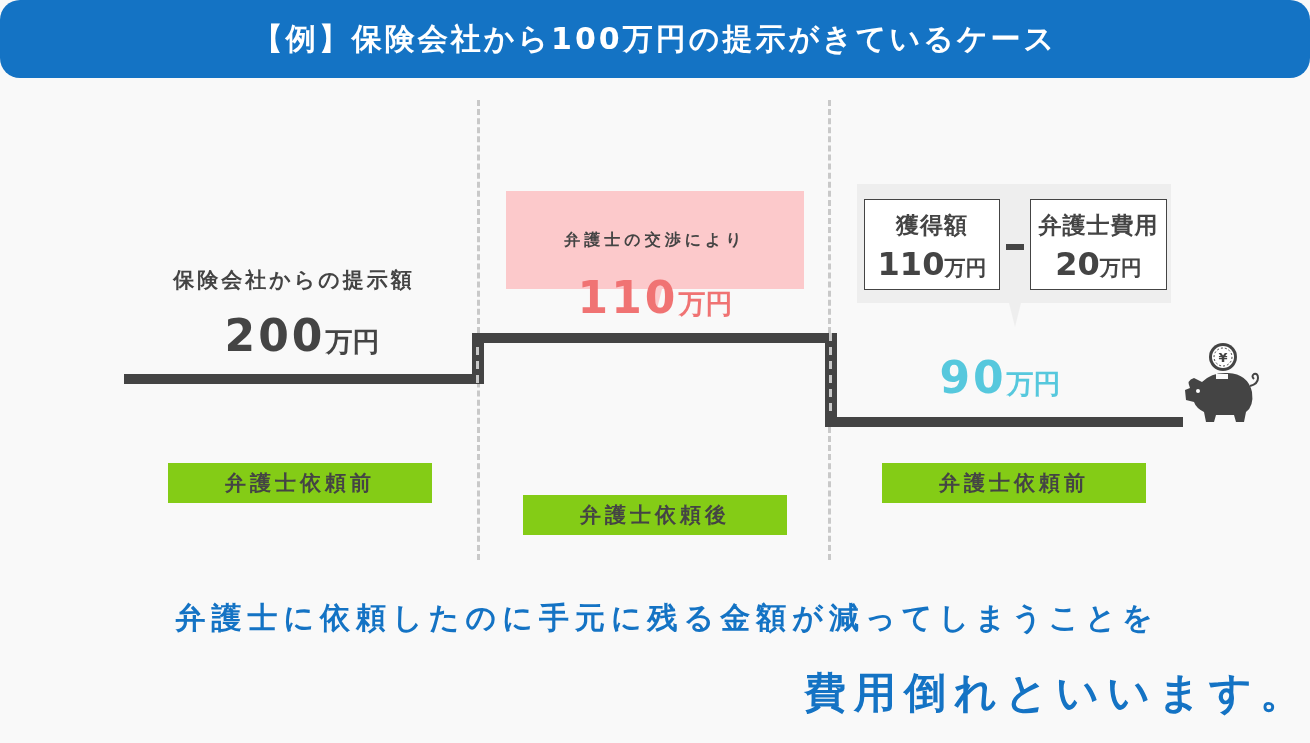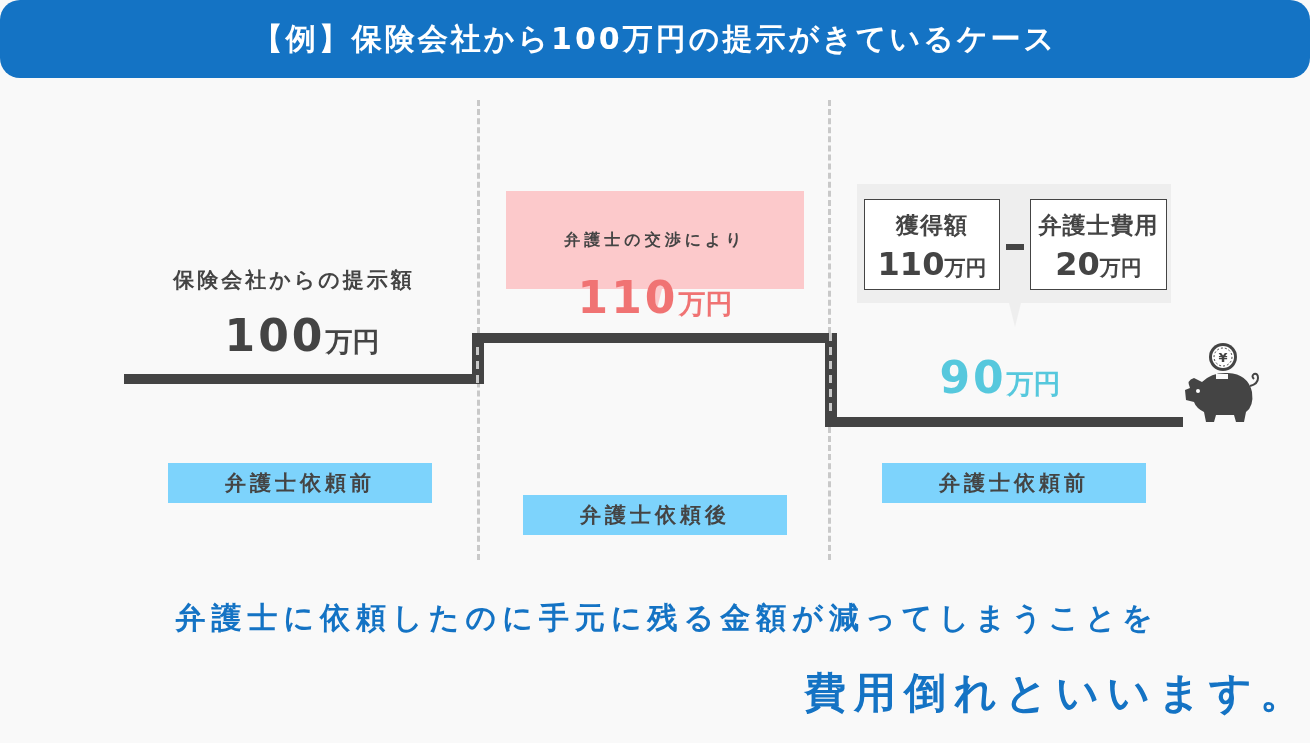--- a/index.html
+++ b/index.html
@@ -68,21 +68,21 @@
   .fee-box .title { font-size: 23px; font-weight: bold; color: #444; margin-top: 10px; letter-spacing: 1px; }
   .fee-box .val { margin-top: 4px; font-weight: bold; color: #444; }
   .fee-box .val .num { font-size: 32px; }
   .fee-box .val .unit { font-size: 21px; }
   .minus {
     position: absolute; left: 149px; top: 60px; width: 18px; height: 6px; background: #444;
   }
 
   .phase-tag {
     position: absolute; top: 463px; height: 40px; width: 264px;
-    background: #7dd3fc;
+    background: #84cc16;
     display: flex; align-items: center; justify-content: center;
     font-size: 21px; font-weight: bold; color: #444; letter-spacing: 4px;
   }
 
   .conclusion-1 {
     position: absolute; left: 0; top: 598px; width: 1310px; text-align: center;
     font-size: 30px; font-weight: bold; color: #1473c4; letter-spacing: 6px; margin-left: 12px;
   }
   .conclusion-2 {
     position: absolute; left: 0; top: 665px; width: 1310px; text-align: right;
@@ -100,21 +100,21 @@
 <div class="dash" style="left:828px;"></div>
 
 <div class="step-line" style="left:124px; top:374px; width:356px; height:10px;"></div>
 <div class="step-line-dashed-v" style="left:472px; top:333px; height:51px;"></div>
 <div class="step-line" style="left:472px; top:333px; width:364px; height:10px;"></div>
 <div class="step-line-dashed-v" style="left:825px; top:333px; height:94px;"></div>
 <div class="step-line" style="left:825px; top:417px; width:358px; height:10px;"></div>
 
 <div class="label-small" style="left:116px; top:266px; width:356px;">保険会社からの提示額</div>
 <div class="amount" style="left:124px; top:310px; width:356px; color:#444;">
-  <span class="num">100</span><span class="unit">万円</span>
+  <span class="num">200</span><span class="unit">万円</span>
 </div>
 <div class="phase-tag" style="left:168px;">
   <span>弁護士依頼前</span>
 </div>
 
 <div class="bubble-pink">
   <span>弁護士の交渉により</span>
 </div>
 <div class="amount" style="left:480px; top:272px; width:350px; color:#f07373;">
   <span class="num">110</span><span class="unit">万円</span>

